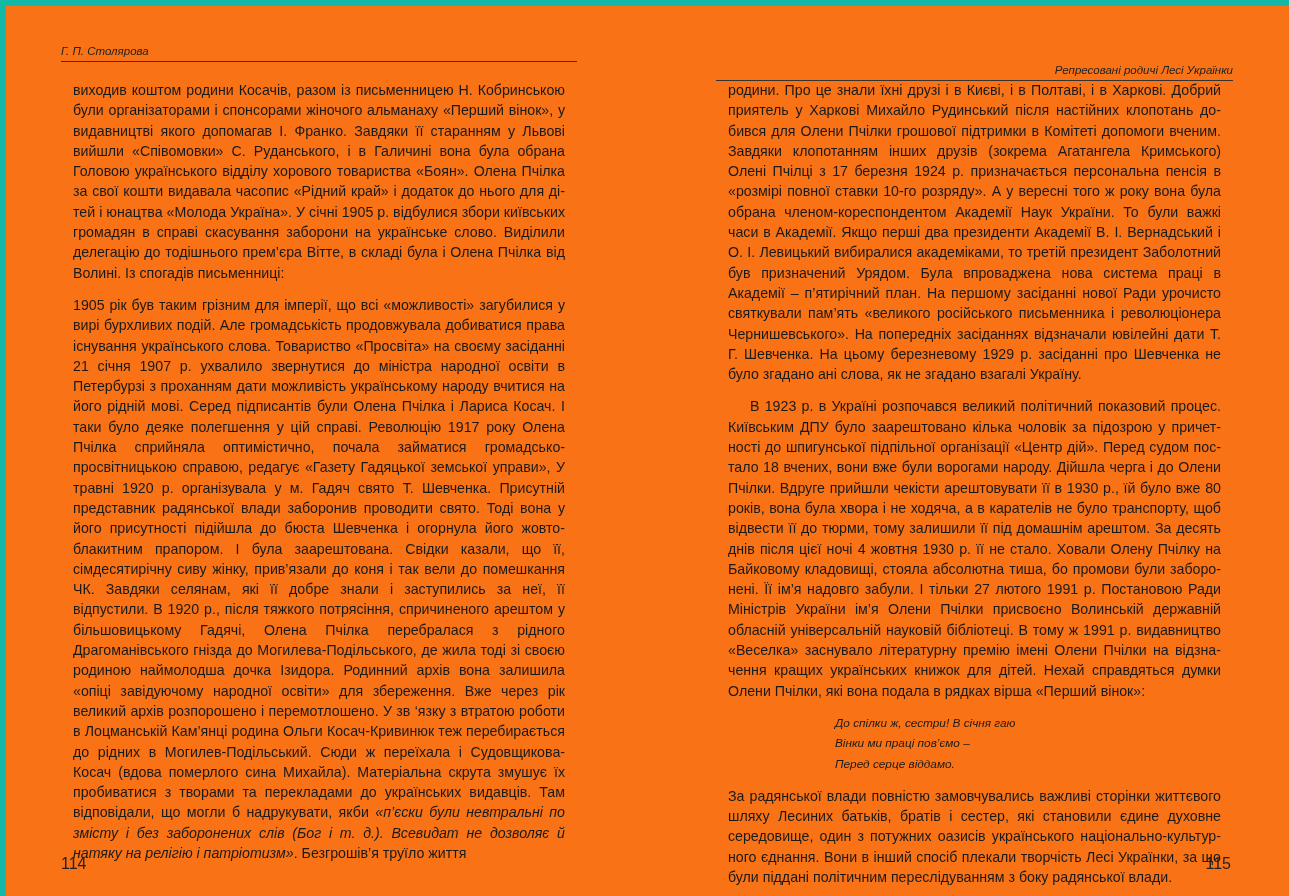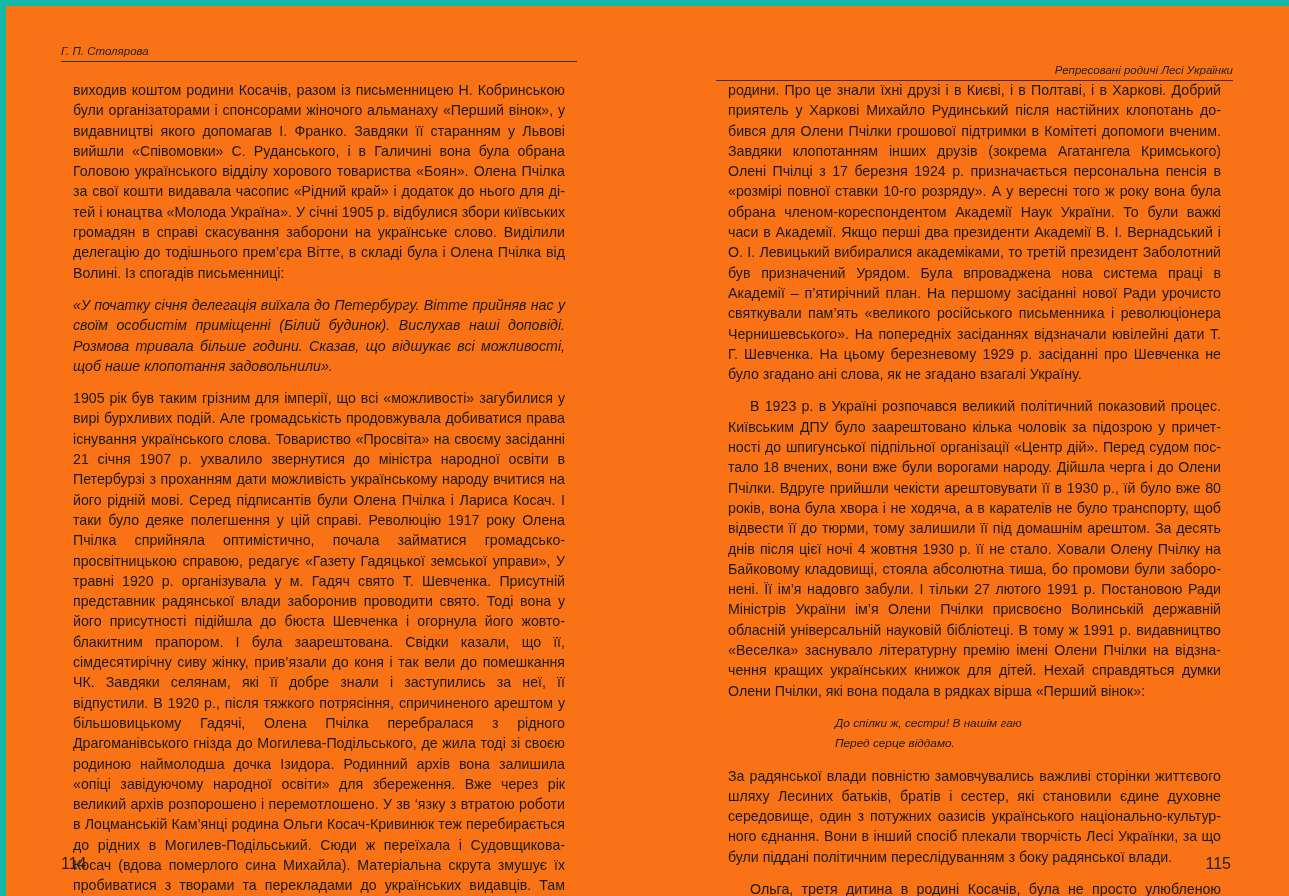--- a/index.html
+++ b/index.html
@@ -47,33 +47,33 @@
 </style>
 </head>
 <body>
 
 <div class="frame">
 
   <div class="page left">
     <div class="running-head">Г. П. Столярова</div>
     <div class="body-text">
       <p>виходив коштом родини Косачів, разом із письменницею Н. Кобринською були організаторами і спонсорами жіночого альманаху «Перший вінок», у видавництві якого допомагав І. Франко. Завдяки її старанням у Львові вийшли «Співомовки» С. Руданського, і в Галичині вона була обрана Головою українського відділу хорового товариства «Боян». Олена Пчілка за свої кошти видавала часопис «Рідний край» і додаток до нього для ді­тей і юнацтва «Молода Україна». У січні 1905 р. відбулися збори київських громадян в справі скасування заборони на українське слово. Виділили делегацію до тодішнього прем’єра Вітте, в складі була і Олена Пчілка від Волині. Із спогадів письменниці:</p>
-      <p class="quote-block">«У початку січня делегація виїхала до Петербургу. Вітте прийняв нас у своїм особистім приміщенні (Білий будинок). Вислухав наші доповіді. Розмова тривала більше години. Сказав, що відшукає всі можливості, щоб наше клопотання задовольнили».</p>
       <p><span>1905 рік був таким грізним для імперії, що всі «можливості» загубилися у вирі бурхливих подій. Але громадськість продовжувала добиватися права існування українського слова. Товариство «Просвіта» на своєму засіданні 21 січня 1907 р. ухвалило звернутися до міністра народної освіти в Петер­бурзі з проханням дати можливість українському народу вчитися на його рідній мові. Серед підписантів були Олена Пчілка і Лариса Косач. І таки було деяке полегшення у цій справі. Революцію 1917 року Олена Пчілка сприйняла оптимістично, почала займатися громадсько-просвітницькою справою, редагує «Газету Гадяцької земської управи», У травні 1920 р. організувала у м. Гадяч свято Т. Шевченка. Присутній представник радян­ської влади заборонив проводити свято. Тоді вона у його присутності підійшла до бюста Шевченка і огорнула його жовто-блакитним прапором. І була заарештована. Свідки казали, що її, сімдесятирічну сиву жінку, прив’язали до коня і так вели до помешкання ЧК. Завдяки селянам, які її добре знали і заступились за неї, її відпустили. В 1920 р., після тяжкого потрясіння, спричиненого арештом у більшовицькому Гадячі, Олена Пчілка перебралася з рідного Драгоманівського гнізда до Могилева-Подільського, де жила тоді зі своєю родиною наймолодша дочка Ізидора. Родинний ар­хів вона залишила «опіці завідуючому народної освіти» для збереження. Вже через рік великий архів розпорошено і перемотлошено. У зв ‘язку з втратою роботи в Лоцманській Кам’янці родина Ольги Косач-Кривинюк теж перебирається до рідних в Могилев-Подільський. Сюди ж переїхала і Судовщикова-Косач (вдова померлого сина Михайла). Матеріальна скрута змушує їх пробиватися з творами та перекладами до українських видавців. Там відповідали, що могли б надрукувати, якби </span><span class="ital">«п’єски були невтральні по змісту і без заборонених слів (Бог і т. д.). Всевидат не дозволяє й натяку на релігію і патріотизм»</span><span>. Безгрошів’я труїло життя</span></p>
     </div>
     <div class="folio">114</div>
   </div>
 
   <div class="page right">
     <div class="running-head">Репресовані родичі Лесі Українки</div>
     <div class="body-text">
       <p>родини. Про це знали їхні друзі і в Києві, і в Полтаві, і в Харкові. Добрий приятель у Харкові Михайло Рудинський після настійних клопотань до­бився для Олени Пчілки грошової підтримки в Комітеті допомоги вченим. Завдяки клопотанням інших друзів (зокрема Агатангела Кримського) Олені Пчілці з 17 березня 1924 р. призначається персональна пенсія в «розмірі повної ставки 10-го розряду». А у вересні того ж року вона була обрана членом-кореспондентом Академії Наук України. То були важкі часи в Ака­демії. Якщо перші два президенти Академії В. І. Вернадський і О. І. Ле­вицький вибиралися академіками, то третій президент Заболотний був призначений Урядом. Була впроваджена нова система праці в Академії – п’ятирічний план. На першому засіданні нової Ради урочисто святкували пам’ять «великого російського письменника і революціонера Чернишев­ського». На попередніх засіданнях відзначали ювілейні дати Т. Г. Шевченка. На цьому березневому 1929 р. засіданні про Шевченка не було згадано ані слова, як не згадано взагалі Україну.</p>
       <p class="indent">В 1923 р. в Україні розпочався великий політичний показовий процес. Київським ДПУ було заарештовано кілька чоловік за підозрою у причет­ності до шпигунської підпільної організації «Центр дій». Перед судом пос­тало 18 вчених, вони вже були ворогами народу. Дійшла черга і до Олени Пчілки. Вдруге прийшли чекісти арештовувати її в 1930 р., їй було вже 80 років, вона була хвора і не ходяча, а в карателів не було транспорту, щоб відвести її до тюрми, тому залишили її під домашнім арештом. За десять днів після цієї ночі 4 жовтня 1930 р. її не стало. Ховали Олену Пчілку на Байковому кладовищі, стояла абсолютна тиша, бо промови були заборо­нені. Її ім’я надовго забули. І тільки 27 лютого 1991 р. Постановою Ради Міністрів України ім’я Олени Пчілки присвоєно Волинській державній обласній універсальній науковій бібліотеці. В тому ж 1991 р. видавництво «Веселка» заснувало літературну премію імені Олени Пчілки на відзна­чення кращих українських книжок для дітей. Нехай справдяться думки Олени Пчілки, які вона подала в рядках вірша «Перший вінок»:</p>
       <div class="poem">
-        <div>До спілки ж, сестри! В нашім гаю</div>
+        <div>До спілки ж, сестри! В січня гаю</div>
+        <div>Вінки ми праці пов’ємо –</div>
         <div>Перед серце віддамо.</div>
       </div>
       <p>За радянської влади повністю замовчувались важливі сторінки життєвого шляху Лесиних батьків, братів і сестер, які становили єдине духовне середовище, один з потужних оазисів українського національно-культур­ного єднання. Вони в інший спосіб плекали творчість Лесі Українки, за що були піддані політичним переслідуванням з боку радянської влади.</p>
       <p class="indent">Ольга, третя дитина в родині Косачів, була не просто улюбленою сестрою Лесі. Вона була для неї зорею-порадницею, зорею-світочем. А для україн-</p>
     </div>
     <div class="folio">115</div>
   </div>
 
 </div>
 

